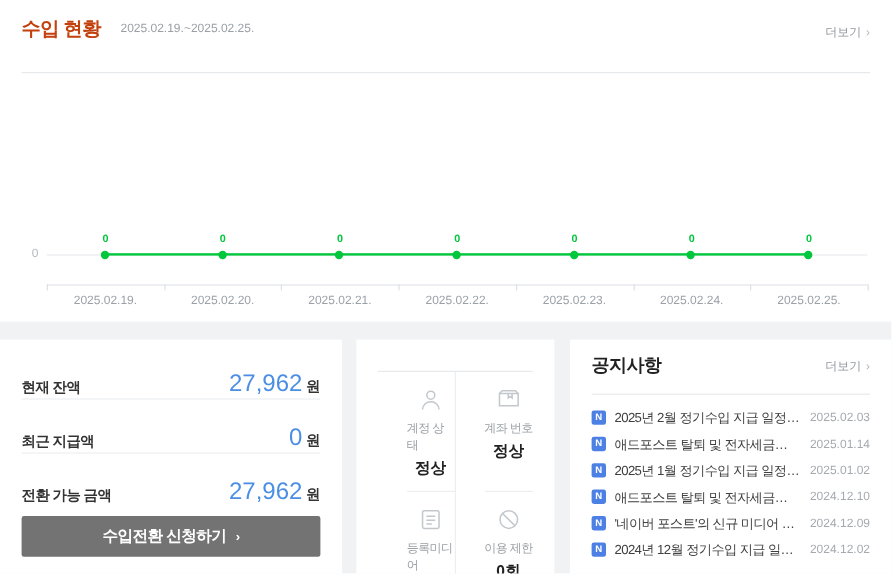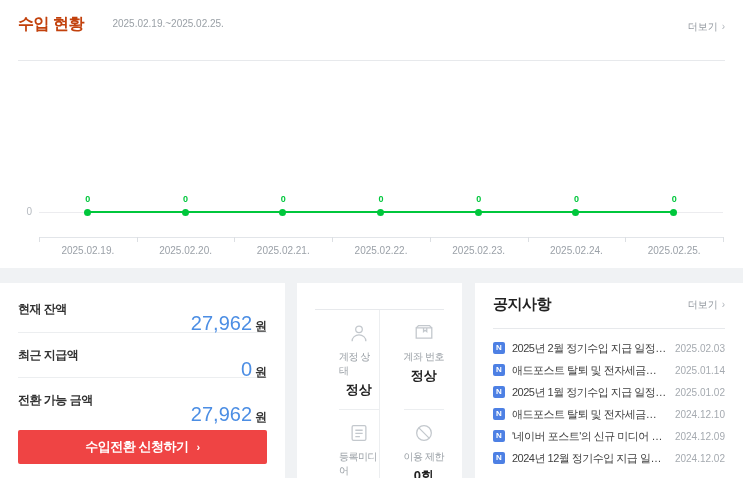--- a/index.html
+++ b/index.html
@@ -7,21 +7,21 @@
   body {
     font-family:"Liberation Sans", sans-serif;
     background:#fff; color:#222; overflow:hidden; position:relative;
   }
   .page { position:absolute; inset:0; }
 
   
   .income-section { position:absolute; top:0; left:0; width:743px; height:268px; background:#fff; }
   .section-header { position:absolute; top:14px; left:18px; right:18px; height:26px; }
   .income-title { display:inline-block; font-size:16px; font-weight:bold; color:#c2410c; letter-spacing:-0.5px; }
-  .date-range { display:inline-block; margin-left:24px; font-size:10px; color:#9aa0a6; vertical-align:2px; }
+  .date-range { display:inline-block; margin-left:12px; font-size:10px; color:#9aa0a6; vertical-align:2px; }
   .more-link { position:absolute; right:0; top:6px; font-size:10px; color:#8f959c; text-decoration:none; cursor:pointer; }
   .more-link .chev { font-size:10px; margin-left:4px; color:#b0b5bb; }
   .header-divider { position:absolute; top:60px; left:18px; right:18px; height:1px; background:#e7e9ec; }
 
   .chart { position:absolute; top:60px; left:0; width:743px; height:208px; }
   .y-label { position:absolute; left:18px; top:146px; width:14px; text-align:right; font-size:10px; color:#b4b9bf; }
   .plot { position:absolute; left:39px; top:0; width:684px; height:180px; }
   .baseline { position:absolute; left:0; right:0; top:152px; height:1px; background:#ececef; }
   .green-line { position:absolute; top:151px; height:2px; background:#00c73c; }
   .dot { position:absolute; top:149px; width:7px; height:7px; margin-left:-4px; border-radius:50%; background:#00c73c; }
@@ -32,26 +32,26 @@
   .x-tick-label { position:absolute; top:8px; text-align:center; font-size:10px; color:#9ba1a8; }
 
   
   .bottom-band { position:absolute; top:268px; left:0; width:743px; height:210px; background:#f0f2f4; }
   .card { position:absolute; top:15px; background:#fff; }
   .balance-card { left:0; width:285px; height:200px; padding:4px 18px 0 18px; }
   .account-card { left:297px; width:165px; height:200px; padding:12px 18px 0 18px; }
   .notices-card { left:475px; width:268px; height:200px; padding:12px 18px 0 18px; }
 
   
-  .bal-row { display:flex; justify-content:space-between; align-items:center; height:45px; }
+  .bal-row { display:flex; justify-content:space-between; align-items:flex-end; height:45px; }
   .bal-row + .bal-row { border-top:1px solid #eceef0; }
   .bal-label { font-size:12px; font-weight:bold; color:#333; letter-spacing:-0.5px; }
   .bal-value { font-size:12px; font-weight:bold; color:#333;margin-top:28px; }
   .bal-value em { font-style:normal; font-size:20px; font-weight:normal; color:#4c8ee4; margin-right:3px; }
-  .convert-button { margin-top:8px; width:100%; height:34px; border:none; background:#ef4444; color:#fff;
+  .convert-button { margin-top:8px; width:100%; height:34px; border:none; background:#737373; color:#fff;
     font-family:inherit; font-size:13px; font-weight:bold; letter-spacing:-0.5px; border-radius:2px; cursor:pointer; }
   .convert-button .chev { font-size:11px; margin-left:8px; font-weight:bold; }
 
   
   .card-title { font-size:15px; font-weight:bold; color:#222; letter-spacing:-0.5px; }
   .account-divider { margin-top:14px; height:1px; background:#e7e9ec; }
   .acct-grid { display:grid; grid-template-columns:1fr 1fr; }
   .acct-cell { display:flex; flex-direction:column; align-items:center; padding:12px 0 10px;margin-left:24px; }
   .acct-cell:nth-child(odd) { border-right:1px solid #eceef0; }
   .acct-cell:nth-child(n+3) { border-top:1px solid #eceef0; }

